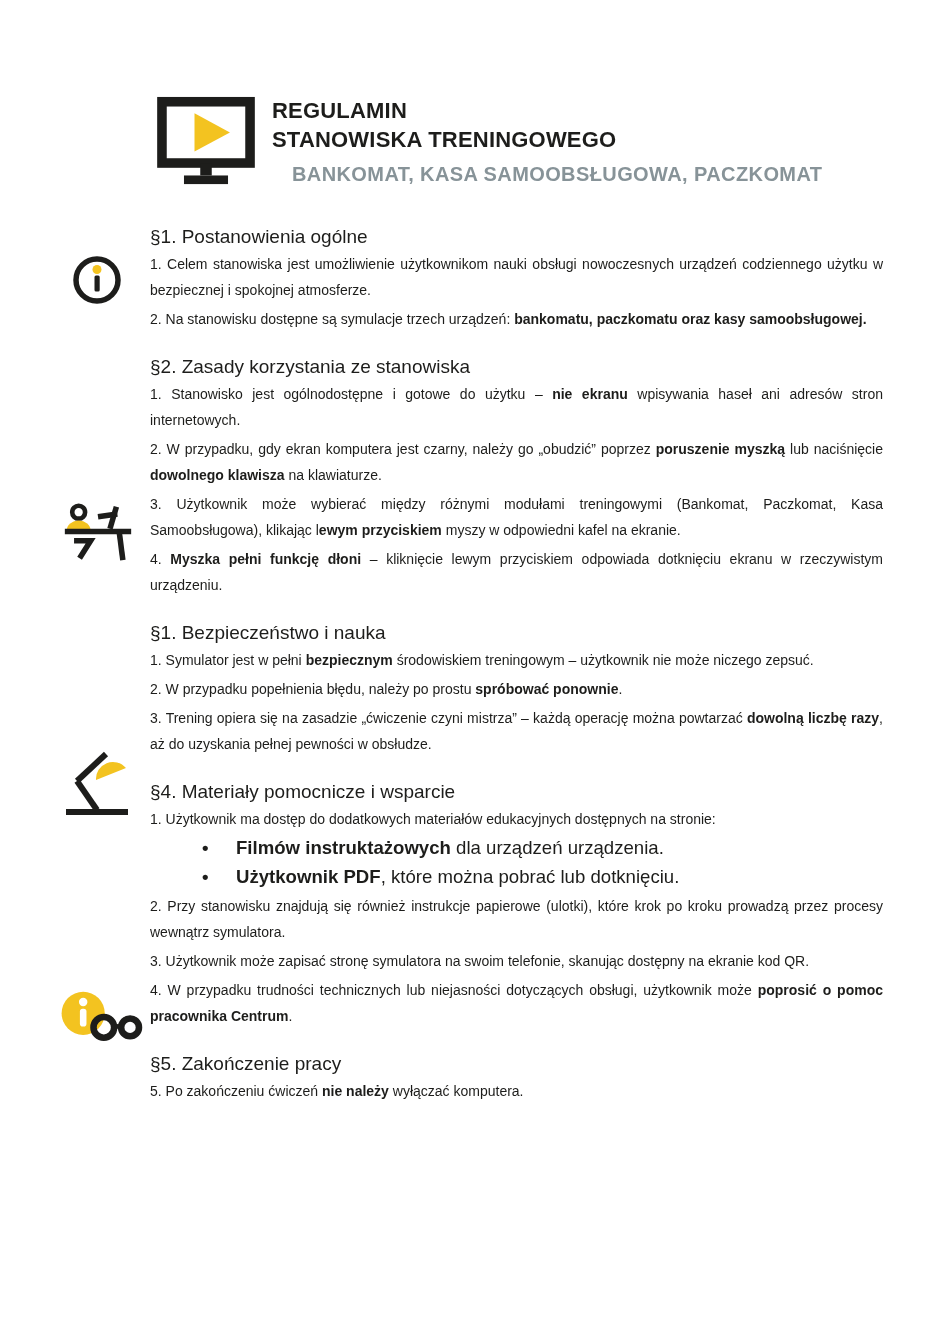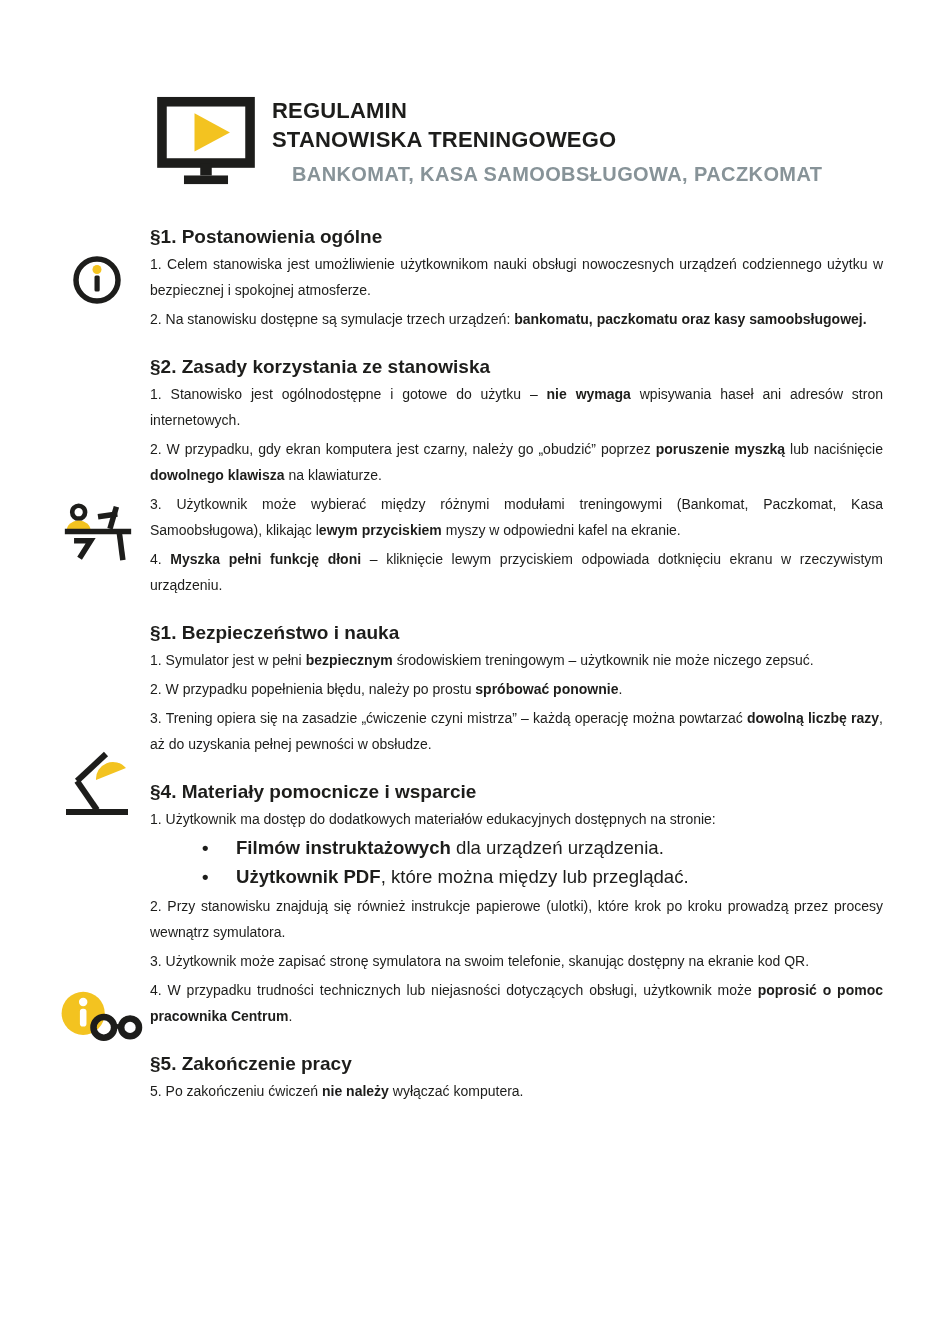--- a/index.html
+++ b/index.html
@@ -20,21 +20,21 @@
   
   .doc-header{position:absolute;left:156px;top:96px;display:flex;align-items:flex-start;}
   .header-icon{width:100px;height:90px;flex:0 0 auto;}
   .header-text{margin-left:16px;padding-top:0;}
   .title-line{font-size:22px;font-weight:700;line-height:29px;letter-spacing:.2px;color:var(--ink);}
   .subtitle{margin-top:7px;font-size:20px;font-weight:700;line-height:26px;letter-spacing:.4px;color:var(--subtle);margin-left:20px;}
 
   
   .content{position:absolute;left:150px;top:224px;width:733px;}
   section{margin:0 0 22px 0;}
-  h2{margin:0 0 1px 0;font-size:19px;font-weight:700;line-height:26px;color:var(--ink);}
+  h2{margin:0 0 1px 0;font-size:19px;font-weight:400;line-height:26px;color:var(--ink);}
   p{margin:0 0 3px 0;font-size:14px;line-height:26px;text-align:justify;color:var(--ink);}
   p b, li b{font-weight:700;}
   ul{list-style:none;margin:0;padding:0;}
   li{display:flex;margin:0 0 3px 0;padding-left:52px;font-size:18.6px;line-height:26px;}
   .bullet-dot{flex:0 0 34px;font-weight:700;}
 
   
   .margin-icon{position:absolute;}
   .mi-1{left:71px;top:254px;width:52px;height:52px;}
   .mi-2{left:62px;top:503px;width:72px;height:70px;}
@@ -122,21 +122,21 @@
   <main class="content">
 
     <section>
       <h2>§1. Postanowienia ogólne</h2>
       <p><span>1. Celem stanowiska jest umożliwienie użytkownikom nauki obsługi nowoczesnych urządzeń codziennego użytku w bezpiecznej i spokojnej atmosferze.</span></p>
       <p><span>2. Na stanowisku dostępne są symulacje trzech urządzeń: </span><b>bankomatu, paczkomatu oraz kasy samoobsługowej.</b></p>
     </section>
 
     <section>
       <h2>§2. Zasady korzystania ze stanowiska</h2>
-      <p><span>1. Stanowisko jest ogólnodostępne i gotowe do użytku – </span><b>nie wymaga</b><span> wpisywania haseł ani adresów stron internetowych.</span></p>
+      <p><span>1. Stanowisko jest ogólnodostępne i gotowe do użytku – </span><b>nie ekranu</b><span> wpisywania haseł ani adresów stron internetowych.</span></p>
       <p><span>2. W przypadku, gdy ekran komputera jest czarny, należy go „obudzić” poprzez </span><b>poruszenie myszką</b><span> lub naciśnięcie </span><b>dowolnego klawisza</b><span> na klawiaturze.</span></p>
       <p><span>3. Użytkownik może wybierać między różnymi modułami treningowymi (Bankomat, Paczkomat, Kasa Samoobsługowa), klikając l</span><b>ewym przyciskiem</b><span> myszy w odpowiedni kafel na ekranie.</span></p>
       <p><span>4. </span><b>Myszka pełni funkcję dłoni</b><span> – kliknięcie lewym przyciskiem odpowiada dotknięciu ekranu w rzeczywistym urządzeniu.</span></p>
     </section>
 
     <section>
       <h2>§1. Bezpieczeństwo i nauka</h2>
       <p><span>1. Symulator jest w pełni </span><b>bezpiecznym</b><span> środowiskiem treningowym – użytkownik nie może niczego zepsuć.</span></p>
       <p><span>2. W przypadku popełnienia błędu, należy po prostu </span><b>spróbować ponownie</b><span>.</span></p>
       <p><span>3. Trening opiera się na zasadzie „ćwiczenie czyni mistrza” – każdą operację można powtarzać </span><b>dowolną liczbę razy</b><span>, aż do uzyskania pełnej pewności w obsłudze.</span></p>
@@ -145,21 +145,21 @@
     <section>
       <h2>§4. Materiały pomocnicze i wsparcie</h2>
       <p><span>1. Użytkownik ma dostęp do dodatkowych materiałów edukacyjnych dostępnych na stronie:</span></p>
       <ul>
         <li>
           <span class="bullet-dot">•</span>
           <span><b>Filmów instruktażowych</b><span> dla urządzeń urządzenia.</span></span>
         </li>
         <li>
           <span class="bullet-dot">•</span>
-          <span><b>Użytkownik PDF</b><span>, które można między lub przeglądać.</span></span>
+          <span><b>Użytkownik PDF</b><span>, które można pobrać lub dotknięciu.</span></span>
         </li>
       </ul>
       <p><span>2. Przy stanowisku znajdują się również instrukcje papierowe (ulotki), które krok po kroku prowadzą przez procesy wewnątrz symulatora.</span></p>
       <p><span>3. Użytkownik może zapisać stronę symulatora na swoim telefonie, skanując dostępny na ekranie kod QR.</span></p>
       <p><span>4. W przypadku trudności technicznych lub niejasności dotyczących obsługi, użytkownik może </span><b>poprosić o pomoc pracownika Centrum</b><span>.</span></p>
     </section>
 
     <section>
       <h2>§5. Zakończenie pracy</h2>
       <p><span>5. Po zakończeniu ćwiczeń </span><b>nie należy</b><span> wyłączać komputera.</span></p>

